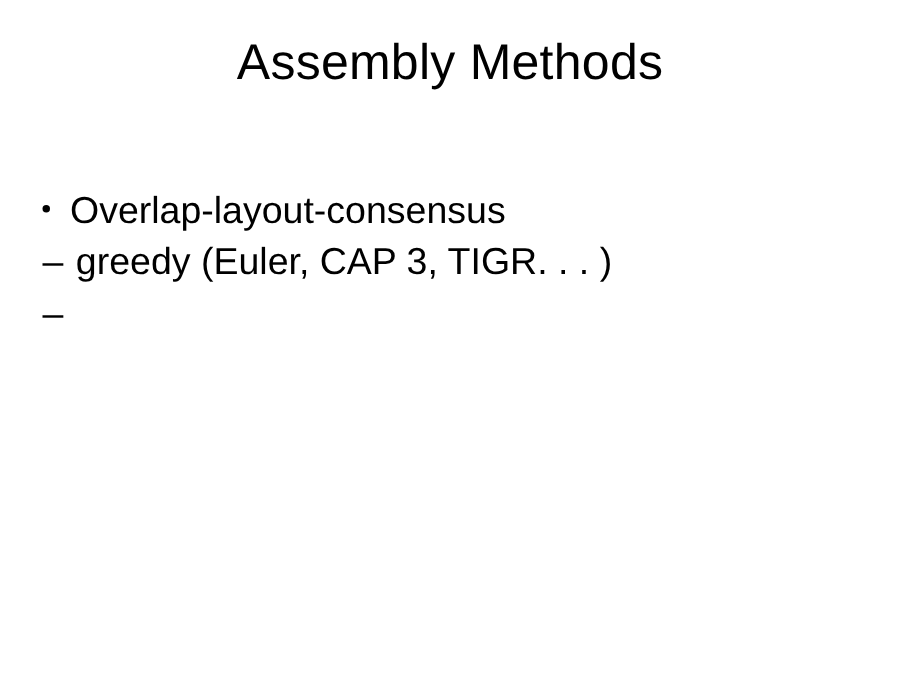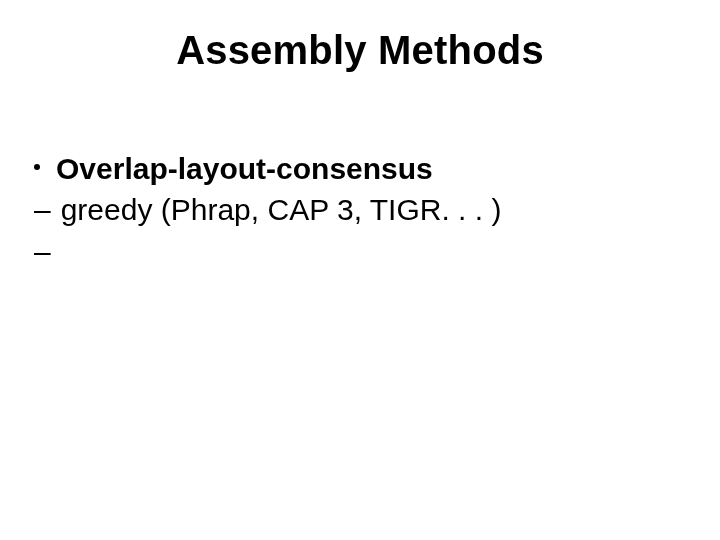--- a/index.html
+++ b/index.html
@@ -18,35 +18,34 @@
     position: relative;
     box-sizing: border-box;
   }
   .title {
     position: absolute;
     top: 28px;
     left: 0;
     width: 720px;
     text-align: center;
     font-size: 40px;
-    font-weight: bold;
+    font-weight: normal;
     letter-spacing: 0.2px;
   }
   .body {
     position: absolute;
     top: 148px;
     left: 34px;
     right: 40px;
     font-size: 30px;
     line-height: 1.38;
   }
   .bullet-row {
     display: flex;
     align-items: flex-start;
-    font-weight: bold;
   }
   .bullet-dot {
     width: 6px;
     height: 6px;
     background: #000;
     border-radius: 50%;
     margin-top: 16px;
     margin-right: 16px;
     flex: 0 0 auto;
   }
@@ -65,19 +64,19 @@
 <div class="slide">
   <div class="title">Assembly Methods</div>
 
   <div class="body">
     <div class="bullet-row">
       <span class="bullet-dot"></span>
       <span>Overlap-layout-consensus</span>
     </div>
     <div class="dash-row">
       <span class="dash">–</span>
-      <span>greedy (Phrap, CAP 3, TIGR. . . )</span>
+      <span>greedy (Euler, CAP 3, TIGR. . . )</span>
     </div>
     <div class="dash-row">
       <span class="dash">–</span>
     </div>
   </div>
 </div>
 
 </body></html>

